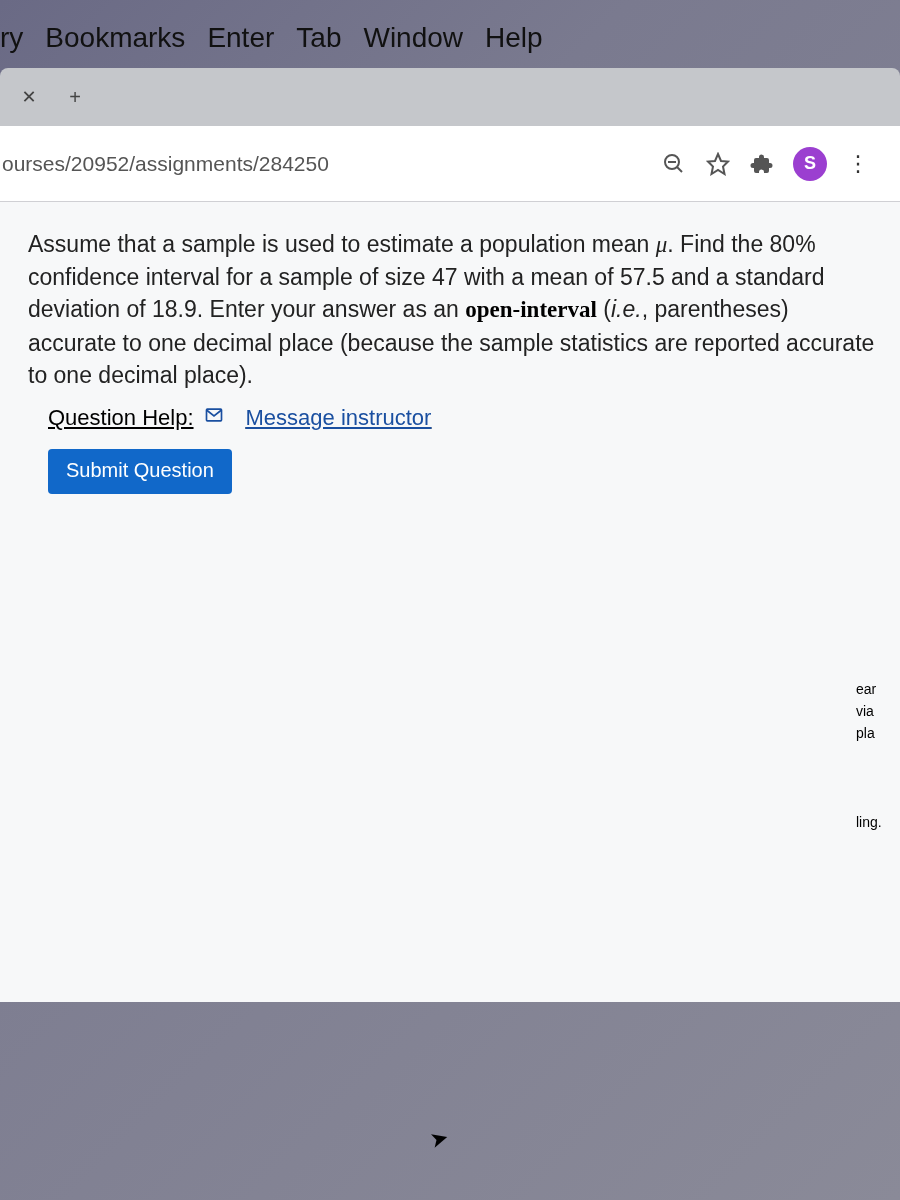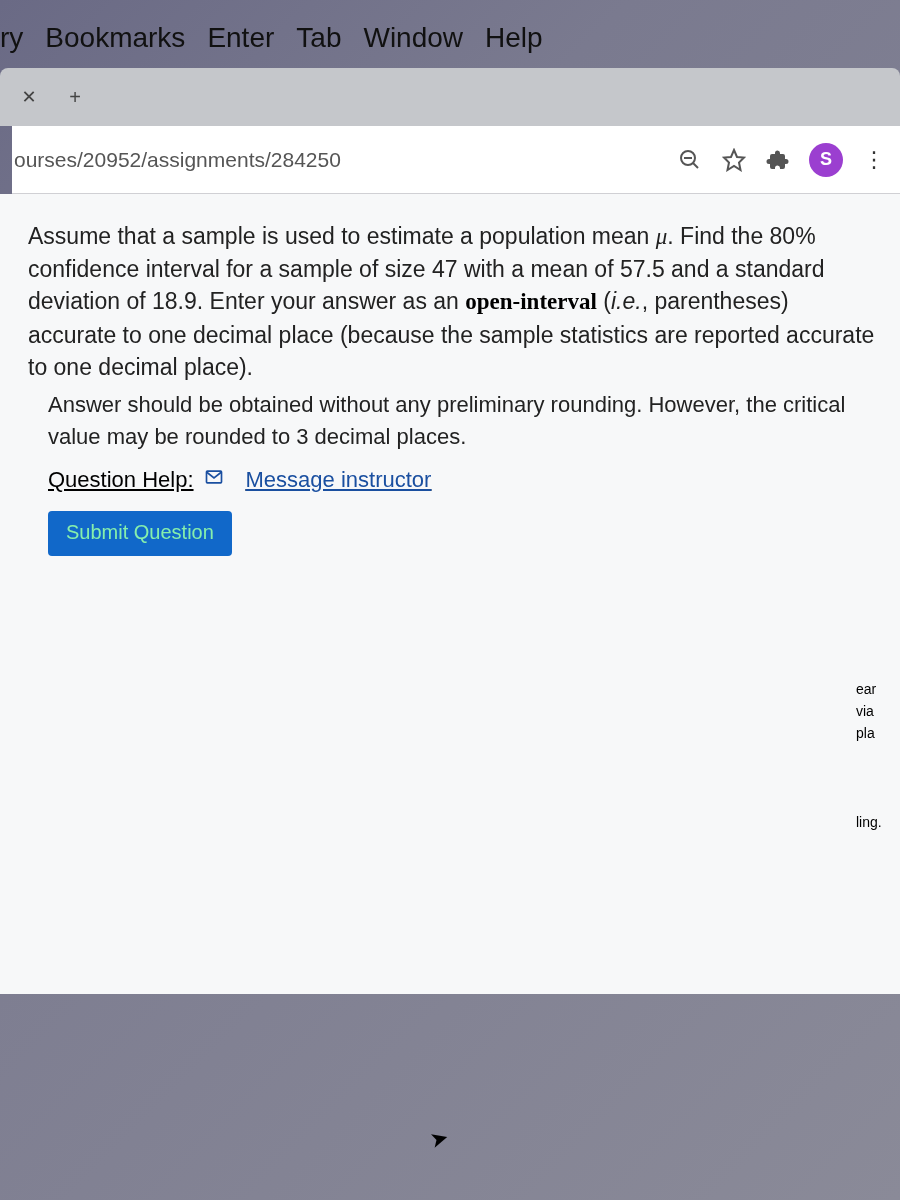--- a/index.html
+++ b/index.html
@@ -31,26 +31,25 @@
     width: 30px; height: 30px;
     display: flex; align-items: center; justify-content: center;
     font-size: 20px; color: #444;
     border-radius: 50%;
     margin: 0 8px;
     cursor: pointer;
   }
   .tab-close { font-size: 18px; }
   .addr-row {
     background: #ffffff;
-    height: 68px;
+    height: 76px;
     display: flex;
     align-items: center;
-    padding: 0 8px 0 0;
+    padding: 0 24px 0 0;
     border-bottom: 1px solid #d0d0d4;
-    margin-left: 12px;
   }
   .url {
     flex: 1;
     font-size: 21px;
     color: #555;
     padding-left: 2px;
     white-space: nowrap;
     overflow: hidden;
   }
   .addr-icons { display:flex; align-items:center; gap:18px; padding-right:4px;}
@@ -100,21 +99,21 @@
     margin-top: 14px;
     font-size:22px;
     padding-left:20px;
     display:flex; align-items:center; gap:10px;text-decoration:underline;
   }
   .qhelp a { color:#1a4fa0; text-decoration: underline; display:inline-flex; align-items:flex-end; gap:22px;}
   .env-icon svg{ width:20px; height:20px; }
   .submit-btn {
     margin: 18px 0 0 20px;
     background:#1168c9;
-    color:#86efac;
+    color:#ffffff;
     border:none;
     font-size:20px;
     padding: 10px 18px 12px 18px;
     border-radius:4px;
     cursor:pointer;
   }
   .mu { font-style: italic; font-family: "Times New Roman", serif;}
   .cursor-arrow {
     position:absolute;
     left: 430px; bottom: 48px;
@@ -176,21 +175,20 @@
   </div>
 </div>
 
 <div class="content">
   <p class="qtext">
     <span>Assume that a sample is used to estimate a population mean </span><span class="mu">μ</span><span>.</span>
     <span>Find the 80% confidence interval for a sample of size 47 with a mean of 57.5 and a standard deviation of 18.9. Enter your answer as an </span><span class="orange">open-interval</span><span> (</span><span class="it">i.e.</span><span>, parentheses) accurate to one decimal place (because the sample statistics are reported accurate to one decimal place).</span>
   </p>
 
 
-  <p class="hint">Answer should be obtained without any preliminary rounding. However, the critical value may be rounded to 3 decimal places.</p>
 
   <div class="qhelp">
     <span>Question Help:</span>
     <a href="#">
       <span class="env-icon">
         <svg viewBox="0 0 24 24" fill="none" stroke="#1a4fa0" stroke-width="2">
             <rect x="3" y="5" width="18" height="14" rx="1"></rect>
             <polyline points="3 6 12 13 21 6"></polyline>
           </svg>
       </span>

